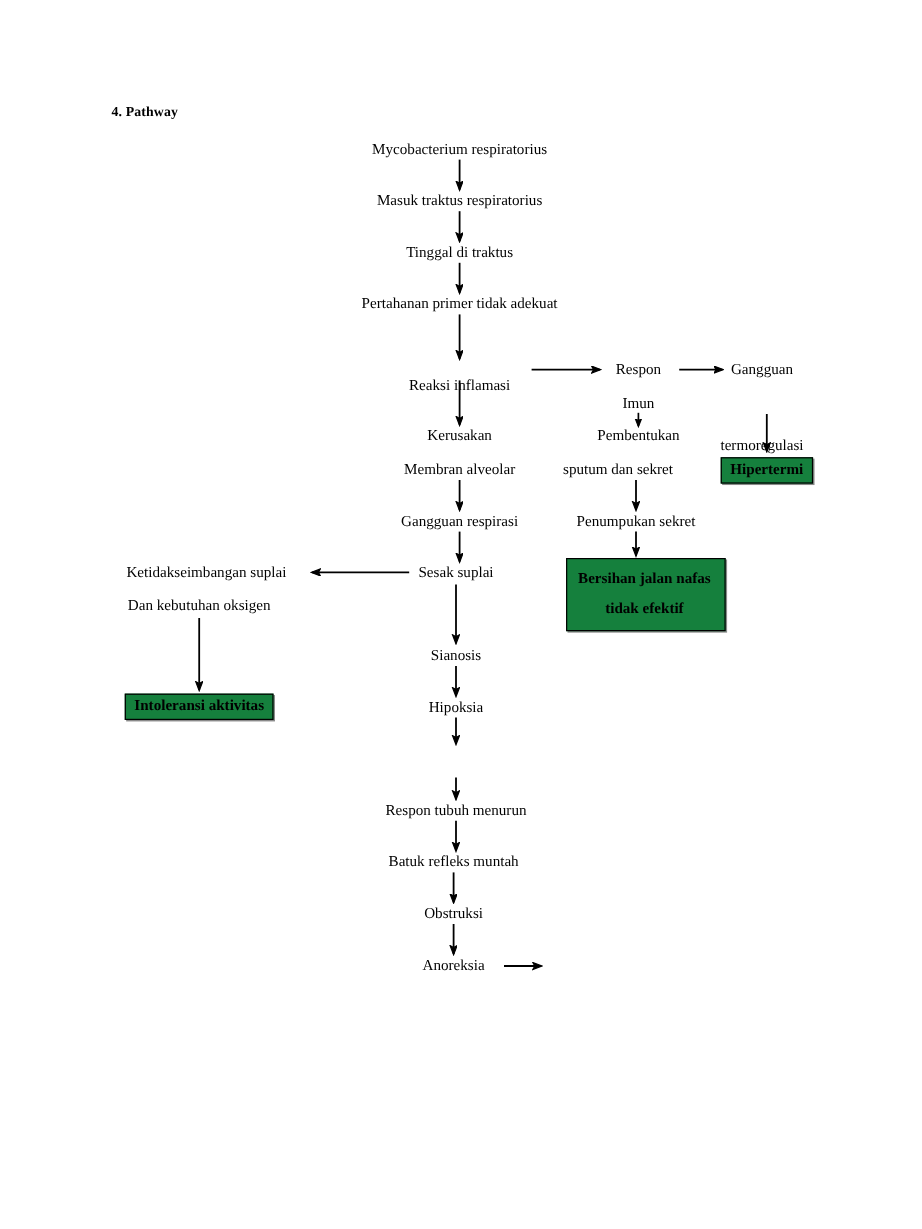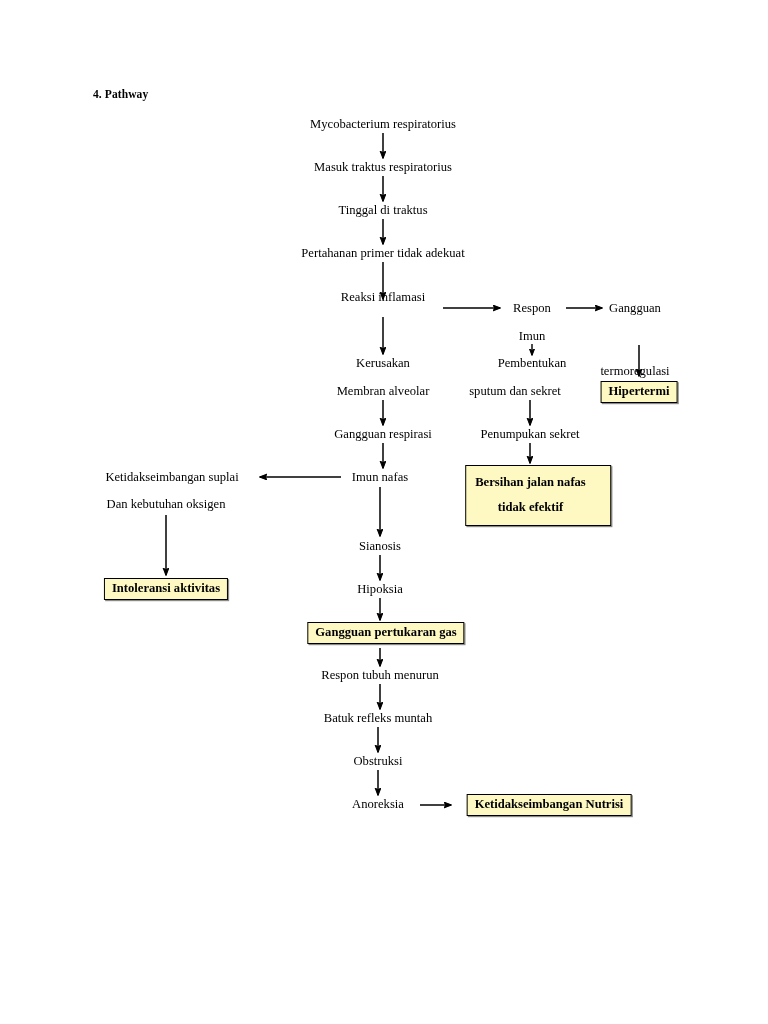--- a/index.html
+++ b/index.html
@@ -34,27 +34,27 @@
     transform: translateX(-50%);
     text-align: center;
   }
   .node.plain {
     font-weight: normal;
   }
   .node.boxed {
     font-weight: bold;
     border: 1.3px solid #000;
     box-shadow: 1.2px 1.2px 0 0 #8a8a8a;
-    background: #fef9c3;
+    background: #15803d;
     padding: 3px 7px 4px 7px;
     box-sizing: border-box;
   }
   .node.boxed.two-line {
     line-height: 1.95;
-    padding: 4px 24px 6px 9px;
+    padding: 4px 11px 6px 9px;
   }
   .svg-layer {
     position: absolute;
     left: 0;
     top: 0;
     width: 768px;
     height: 1024px;
     pointer-events: none;
   }
   .svg-layer line,
@@ -120,55 +120,53 @@
 
     <line x1="378" y1="770" x2="378" y2="795" stroke-width="1.5" marker-end="url(#ah)"></line>
 
     <line x1="420" y1="805" x2="451" y2="805" stroke-width="1.5" marker-end="url(#ah)"></line>
   </svg>
 
   <div class="node plain" style="left:383px; top:118px;">Mycobacterium respiratorius</div>
   <div class="node plain" style="left:383px; top:161px;">Masuk traktus respiratorius</div>
   <div class="node plain" style="left:383px; top:204px;">Tinggal di traktus</div>
   <div class="node plain" style="left:383px; top:247px;text-align:right;">Pertahanan primer tidak adekuat</div>
-  <div class="node plain" style="left:383px; top:291px;text-align:center;">Reaksi inflamasi</div>
+  <div class="node plain" style="left:383px; top:315px;text-align:center;">Reaksi inflamasi</div>
 
   <div class="node plain" style="left:532px; top:302px;">Respon</div>
   <div class="node plain" style="left:532px; top:330px;">Imun</div>
 
   <div class="node plain" style="left:635px; top:302px;">Gangguan</div>
   <div class="node plain" style="left:635px; top:330px;margin-top:35px;">termoregulasi</div>
 
   <div class="node plain" style="left:532px; top:357px;">Pembentukan</div>
   <div class="node plain" style="left:515px; top:385px;">sputum dan sekret</div>
 
   <div class="node boxed" style="left:639px; top:381px;">Hipertermi</div>
 
   <div class="node plain" style="left:383px; top:357px;">Kerusakan</div>
   <div class="node plain" style="left:383px; top:385px;">Membran alveolar</div>
   <div class="node plain" style="left:383px; top:428px;">Gangguan respirasi</div>
 
   <div class="node plain" style="left:530px; top:428px;">Penumpukan sekret</div>
 
-  <div class="node plain" style="left:380px; top:471px;">Imun nafas</div>
+  <div class="node plain" style="left:380px; top:471px;">Sesak suplai</div>
   <div class="node plain" style="left:172px; top:471px;">Ketidakseimbangan suplai</div>
   <div class="node plain" style="left:166px; top:498px;">Dan kebutuhan oksigen</div>
 
   <div class="node boxed two-line" style="left:538px; top:465px;">
     <span>Bersihan jalan nafas</span><br>
     <span>tidak efektif</span>
   </div>
 
   <div class="node boxed" style="left:166px; top:578px;">Intoleransi aktivitas</div>
 
   <div class="node plain" style="left:380px; top:540px;">Sianosis</div>
   <div class="node plain" style="left:380px; top:583px;">Hipoksia</div>
 
-  <div class="node boxed" style="left:386px; top:622px;">Gangguan pertukaran gas</div>
 
   <div class="node plain" style="left:380px; top:669px;">Respon tubuh menurun</div>
   <div class="node plain" style="left:378px; top:712px;">Batuk refleks muntah</div>
   <div class="node plain" style="left:378px; top:755px;">Obstruksi</div>
   <div class="node plain" style="left:378px; top:798px;">Anoreksia</div>
 
-  <div class="node boxed" style="left:549px; top:794px;">Ketidakseimbangan Nutrisi</div>
 
 </div>
 
 </body></html>

